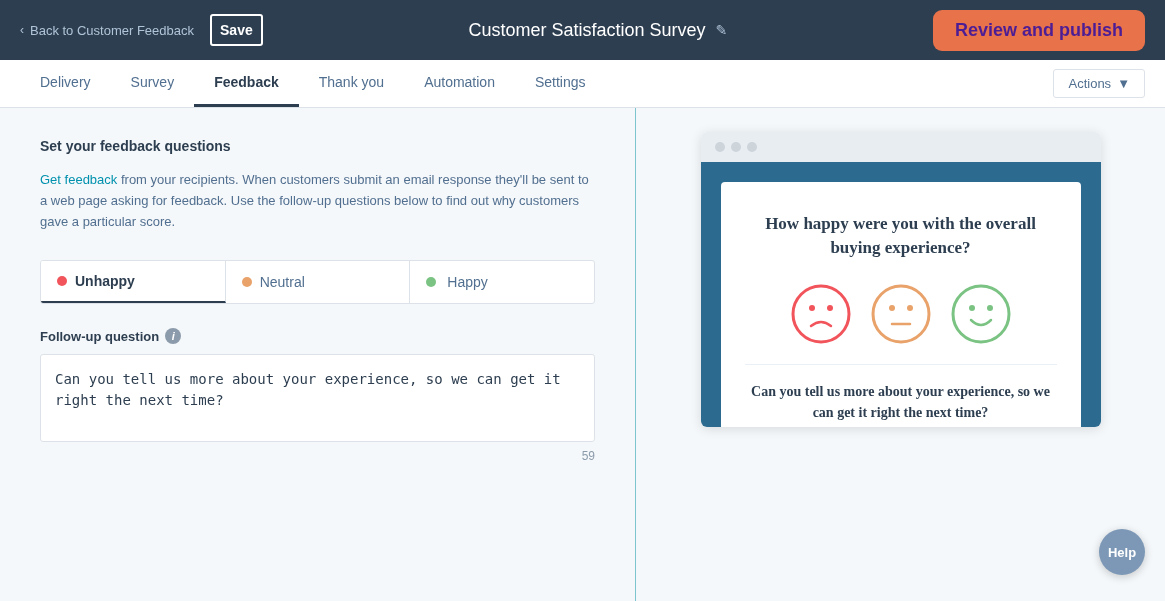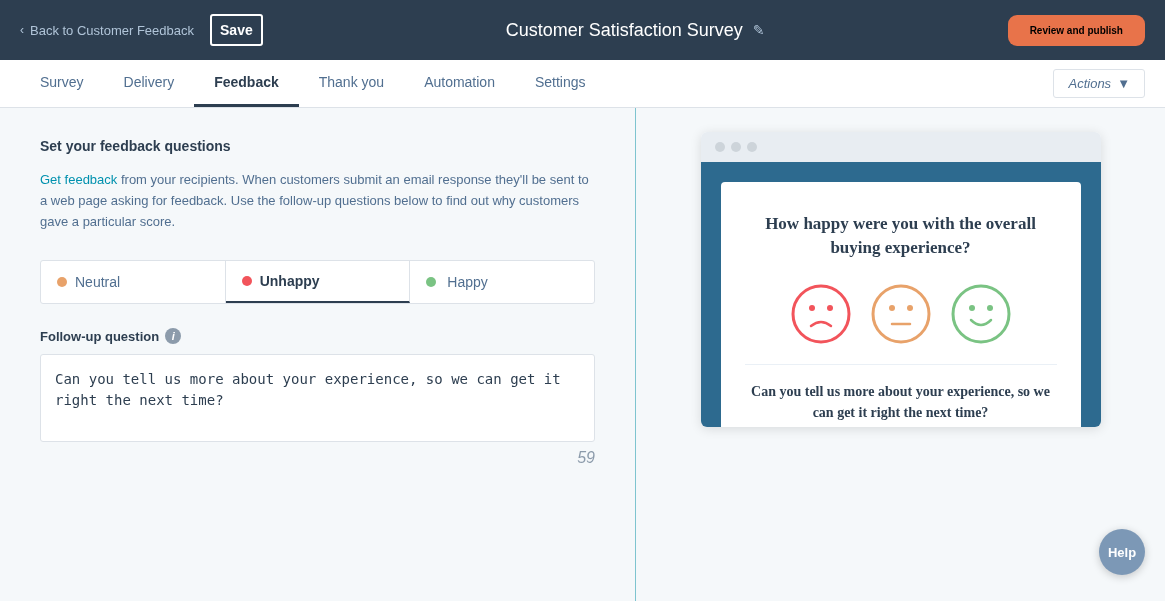--- a/index.html
+++ b/index.html
@@ -49,25 +49,25 @@
       font-size: 18px;
       font-weight: 400;
     }
     .edit-icon {
       color: #b0c4d8;
       font-size: 14px;
       cursor: pointer;
     }
     .review-btn {
       background: #e8734a;
-      color: #000000;
+      color: #4c1d95;
       border: none;
       padding: 10px 22px;
       border-radius: 9px;
-      font-size: 10px;
+      font-size: 18px;
       font-weight: 600;
       cursor: pointer;
     }
 
     
     .nav-tabs {
       background: #fff;
       border-bottom: 1px solid #dde2e8;
       display: flex;
       align-items: center;
@@ -101,21 +101,20 @@
       background: #fff;
       border: 1px solid #dde2e8;
       color: #516f90;
       padding: 6px 14px;
       border-radius: 3px;
       font-size: 13px;
       cursor: pointer;
       display: flex;
       align-items: center;
       gap: 6px;
-      font-style: italic;
     }
 
     
     .main-content {
       display: flex;
       height: calc(601px - 60px - 48px);
       overflow: hidden;
     }
 
     
@@ -208,24 +207,23 @@
       padding: 14px;
       font-size: 14px;
       color: #2d3e50;
       resize: none;
       height: 88px;
       background: #fff;
       line-height: 1.5;
     }
     .char-count {
       text-align: right;
-      font-size: 16px;
+      font-size: 12px;
       color: #8c9bab;
       margin-top: 4px;
-      font-style: italic;
     }
 
     
     .divider {
       width: 1px;
       background: #7ec4cf;
       flex-shrink: 0;
     }
 
     
@@ -334,24 +332,24 @@
   <div class="header-center">
     <span>Customer Satisfaction Survey</span>
     <span class="edit-icon">✎</span>
   </div>
   <button class="review-btn">Review and publish</button>
 </header>
 
 <nav class="nav-tabs">
   <div class="nav-tabs-left">
     <a class="nav-tab">
+      <span>Delivery</span>
+    </a>
+    <a class="nav-tab">
       <span>Survey</span>
-    </a>
-    <a class="nav-tab">
-      <span>Delivery</span>
     </a>
     <a class="nav-tab active">
       <span>Feedback</span>
     </a>
     <a class="nav-tab">
       <span>Thank you</span>
     </a>
     <a class="nav-tab">
       <span>Automation</span>
     </a>
@@ -368,27 +366,27 @@
 <div class="main-content">
 
   <div class="left-panel">
     <h2 class="section-title">Set your feedback questions</h2>
     <p class="description">
       <a>Get feedback</a> from your recipients. When customers submit an email response they'll be sent to a web page asking for feedback. Use the follow-up questions below to find out why customers gave a particular score.
     </p>
 
     
     <div class="sentiment-tabs">
+      <div class="sentiment-tab active">
+        <span class="dot dot-red"></span>
+        <span>Unhappy</span>
+      </div>
       <div class="sentiment-tab">
         <span class="dot dot-orange"></span>
         <span>Neutral</span>
-      </div>
-      <div class="sentiment-tab active">
-        <span class="dot dot-red"></span>
-        <span>Unhappy</span>
       </div>
       <div class="sentiment-tab">
         <span class="dot dot-green"></span>
         <span>Happy</span>
       </div>
     </div>
 
     
     <div class="followup-label">
       <span>Follow-up question</span>

